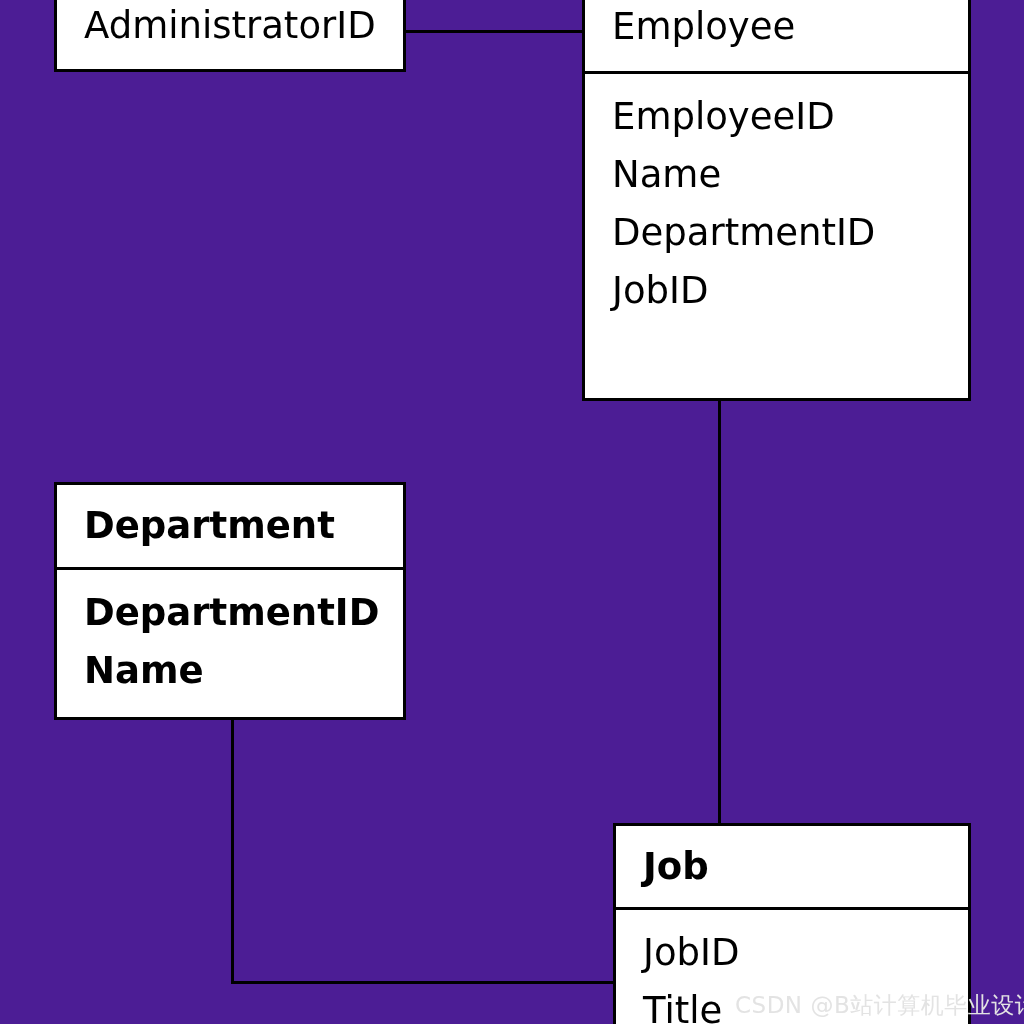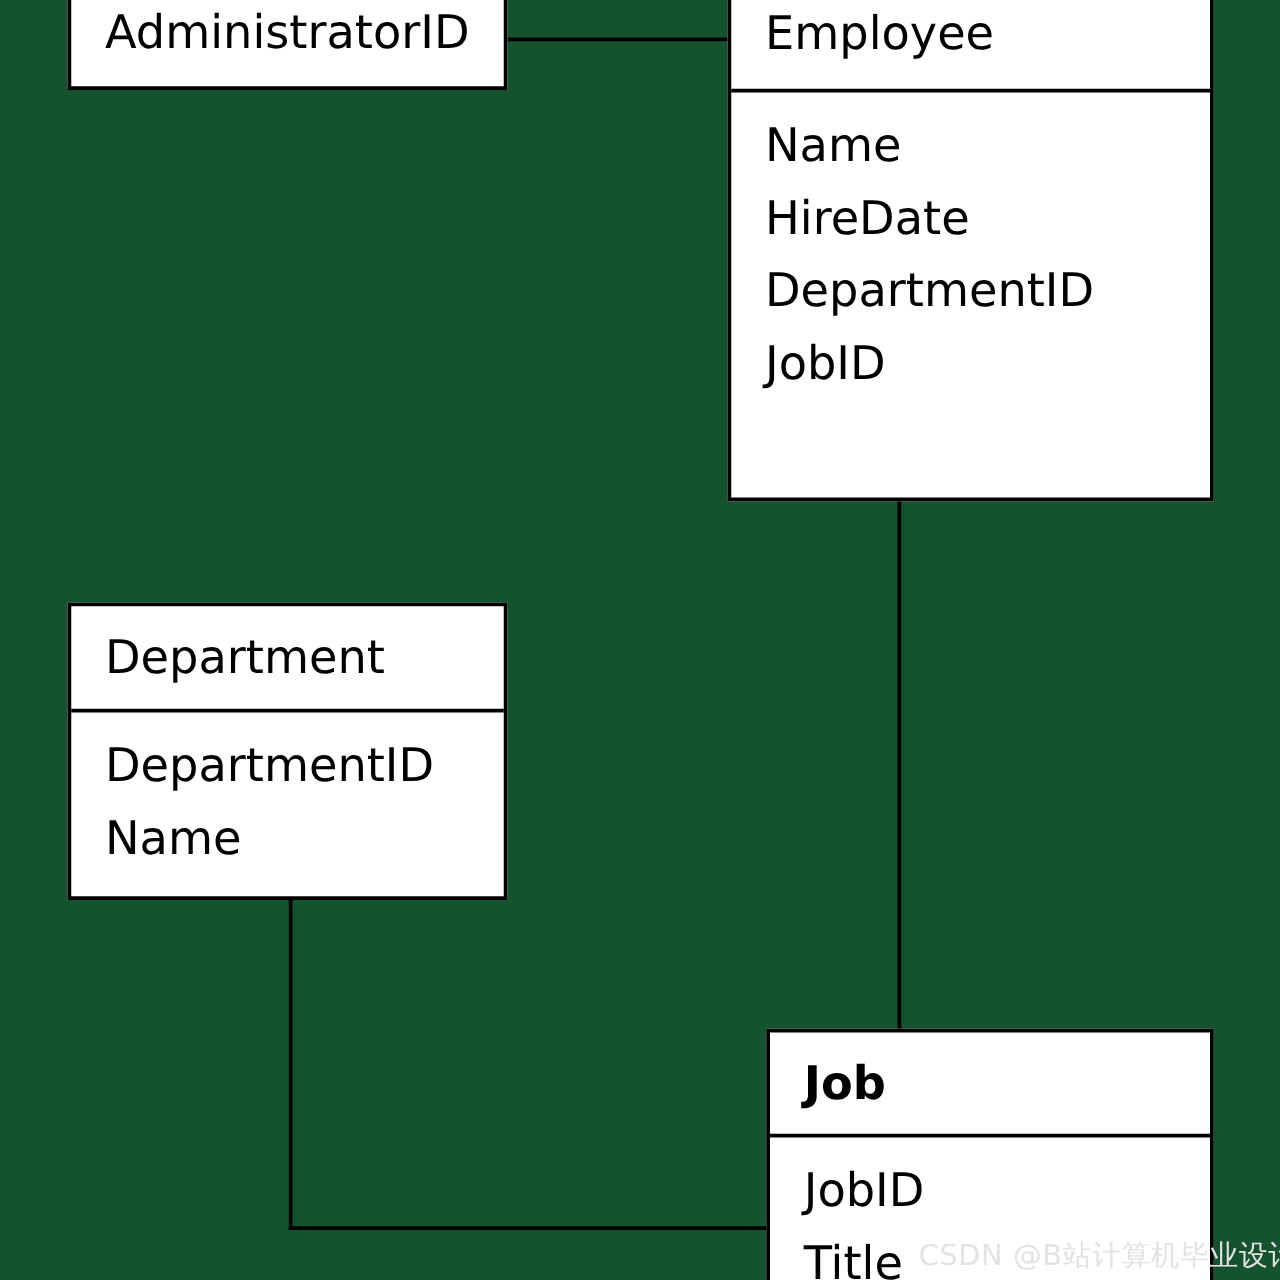--- a/index.html
+++ b/index.html
@@ -4,21 +4,21 @@
 <style>
   html, body {
     margin: 0;
     padding: 0;
     background: #ffffff;
   }
   #canvas {
     position: relative;
     width: 1024px;
     height: 1024px;
-    background: #14532d;
+    background: #4c1d95;
     overflow: hidden;
     font-family: "DejaVu Sans", "Liberation Sans", sans-serif;
   }
 
   
   .entity {
     position: absolute;
     box-sizing: border-box;
     border: 3px solid #000000;
     background: #ffffff;
@@ -86,28 +86,28 @@
     <div class="entity-header no-rule" style="height:100%;">
       <span class="entity-title">AdministratorID</span>
     </div>
   </div>
 
   <div class="entity" style="left:582px; top:-20px; width:389px; height:421px;">
     <div class="entity-header" style="height:91px;">
       <span class="entity-title">Employee</span>
     </div>
     <div class="entity-body">
+      <div class="attr">EmployeeID</div>
       <div class="attr">Name</div>
-      <div class="attr">HireDate</div>
       <div class="attr">DepartmentID</div>
       <div class="attr">JobID</div>
     </div>
   </div>
 
-  <div class="entity" style="left:54px; top:482px; width:352px; height:238px;">
+  <div class="entity" style="left:54px; top:482px; width:352px; height:238px;font-weight:bold;">
     <div class="entity-header" style="height:85px;">
       <span class="entity-title">Department</span>
     </div>
     <div class="entity-body">
       <div class="attr">DepartmentID</div>
       <div class="attr">Name</div>
     </div>
   </div>
 
   <div class="entity" style="left:613px; top:823px; width:358px; height:238px;">

